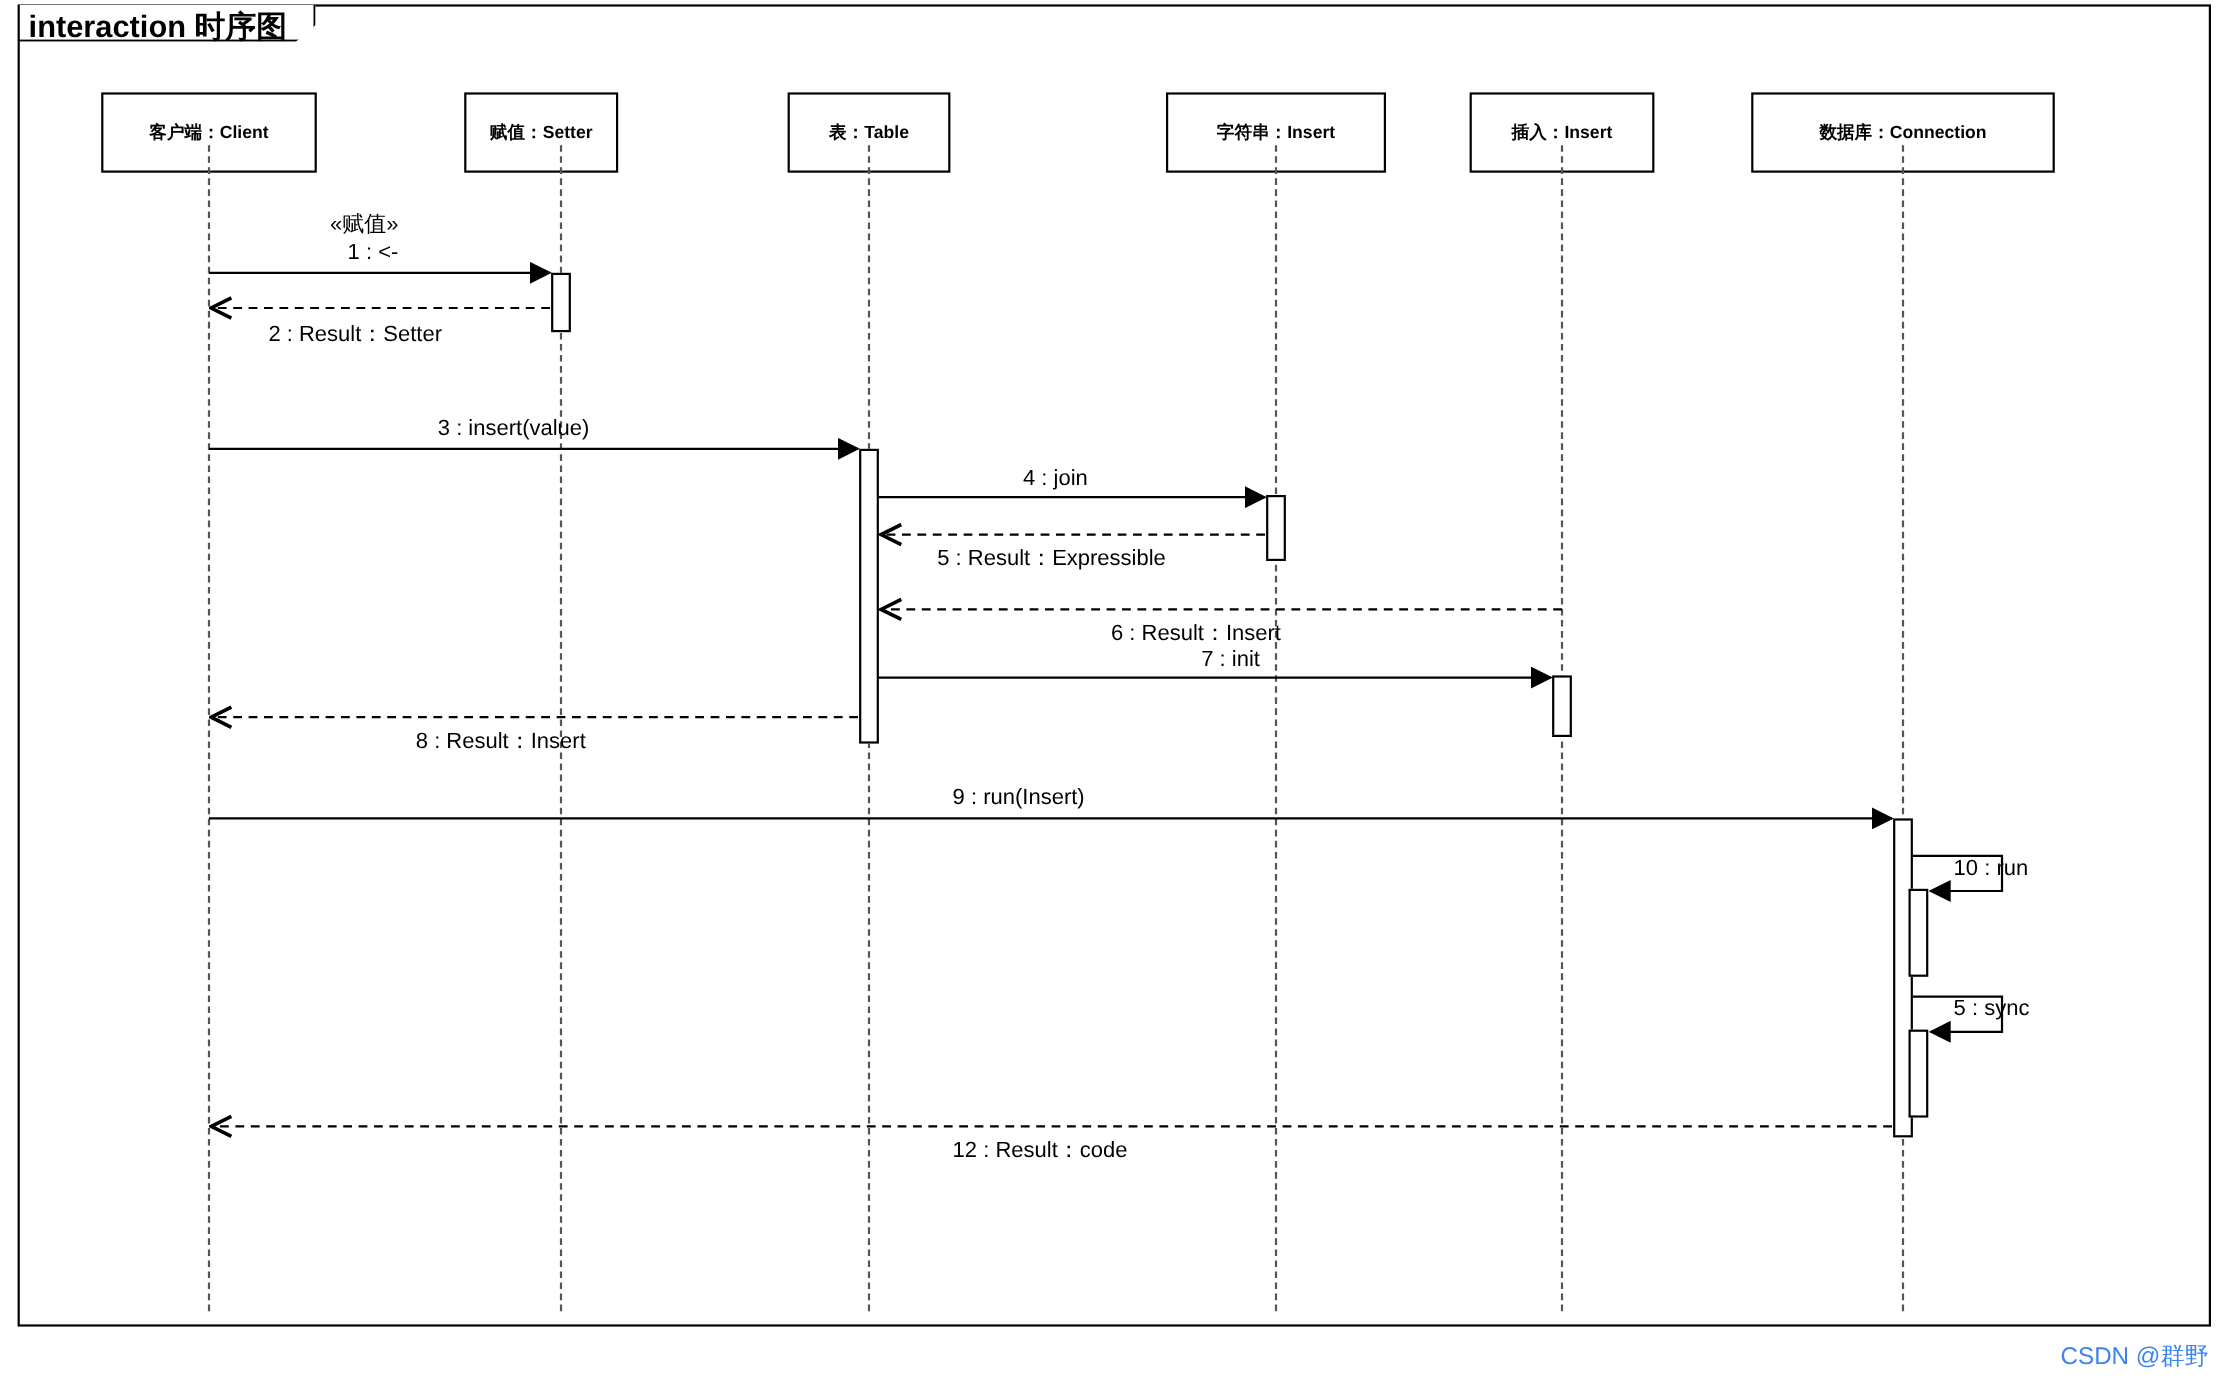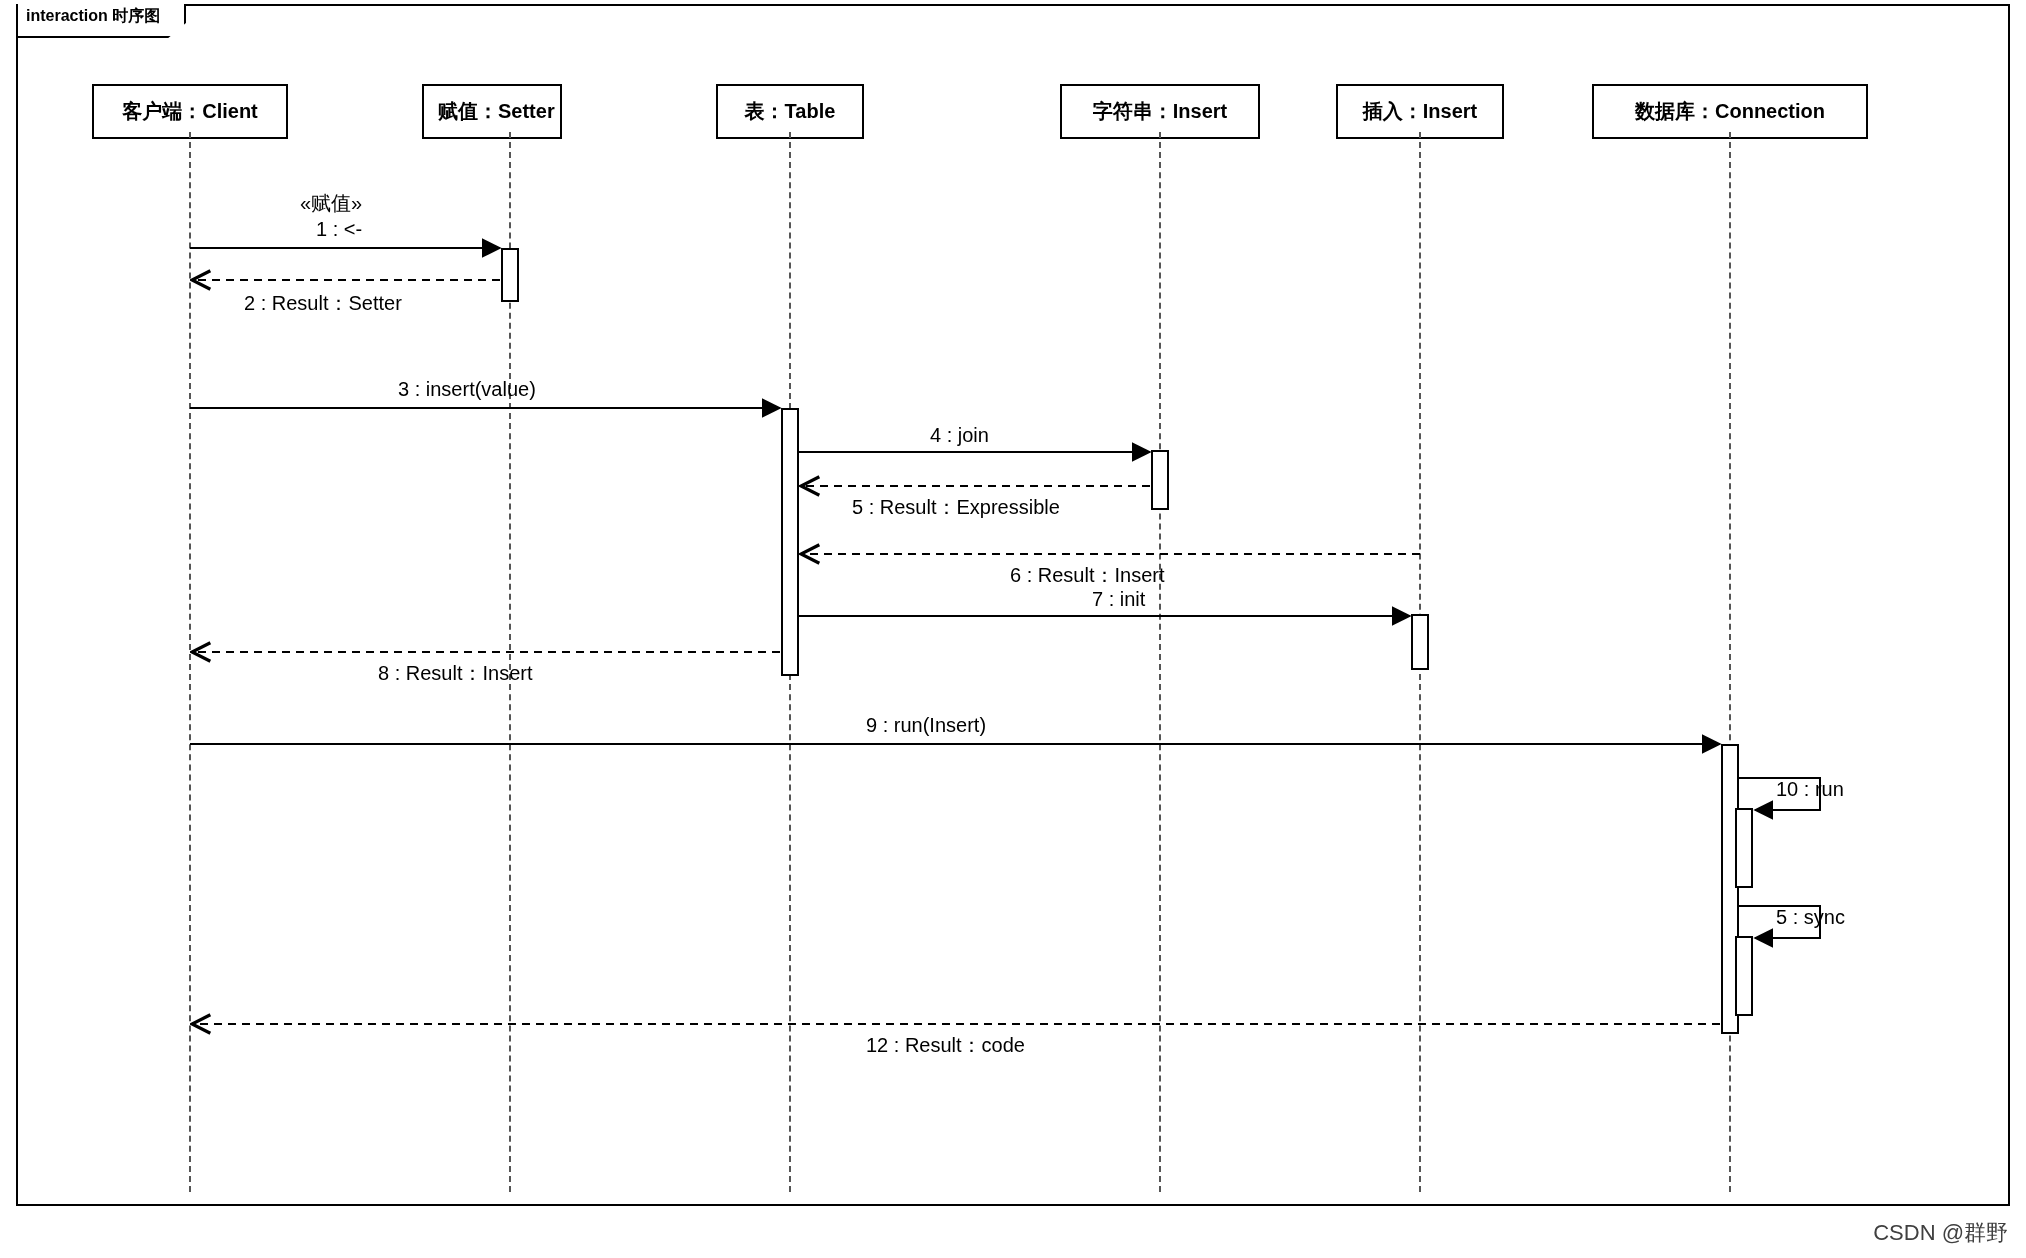--- a/index.html
+++ b/index.html
@@ -31,32 +31,32 @@
     position: absolute;
     left: 16px;
     top: 4px;
     height: 34px;
     background: #fff;
     border: 2px solid #000;
     border-top: none;
     box-sizing: border-box;
     padding: 2px 24px 16px 8px;
     font-weight: bold;
-    font-size: 16px;
+    font-size: 28px;
     clip-path: polygon(0 0, 100% 0, 100% 55%, calc(100% - 18px) 100%, 0 100%);
   }
   
   .participant {
     position: absolute;
     top: 84px;
     border: 2px solid #000;
     background: #fff;
-    padding: 12px 14px;
+    padding: 24px 14px;
     font-weight: bold;
-    font-size: 20px;
+    font-size: 16px;
     white-space: nowrap;
     box-sizing: border-box;
     text-align: center;
   }
   
   .lifeline {
     position: absolute;
     top: 132px;
     border-left: 2px dashed #555;
     height: 1060px;
@@ -74,21 +74,21 @@
     position: absolute;
     font-size: 20px;
     white-space: nowrap;
     text-align: center;
   }
   
   .watermark {
     position: absolute;
     right: 18px;
     bottom: 10px;
-    color: #404040;
+    color: #3b82f6;
     font-size: 22px;
   }
   svg.arrows {
     position: absolute;
     left: 0;
     top: 0;
     width: 2026px;
     height: 1258px;
     pointer-events: none;
   }

